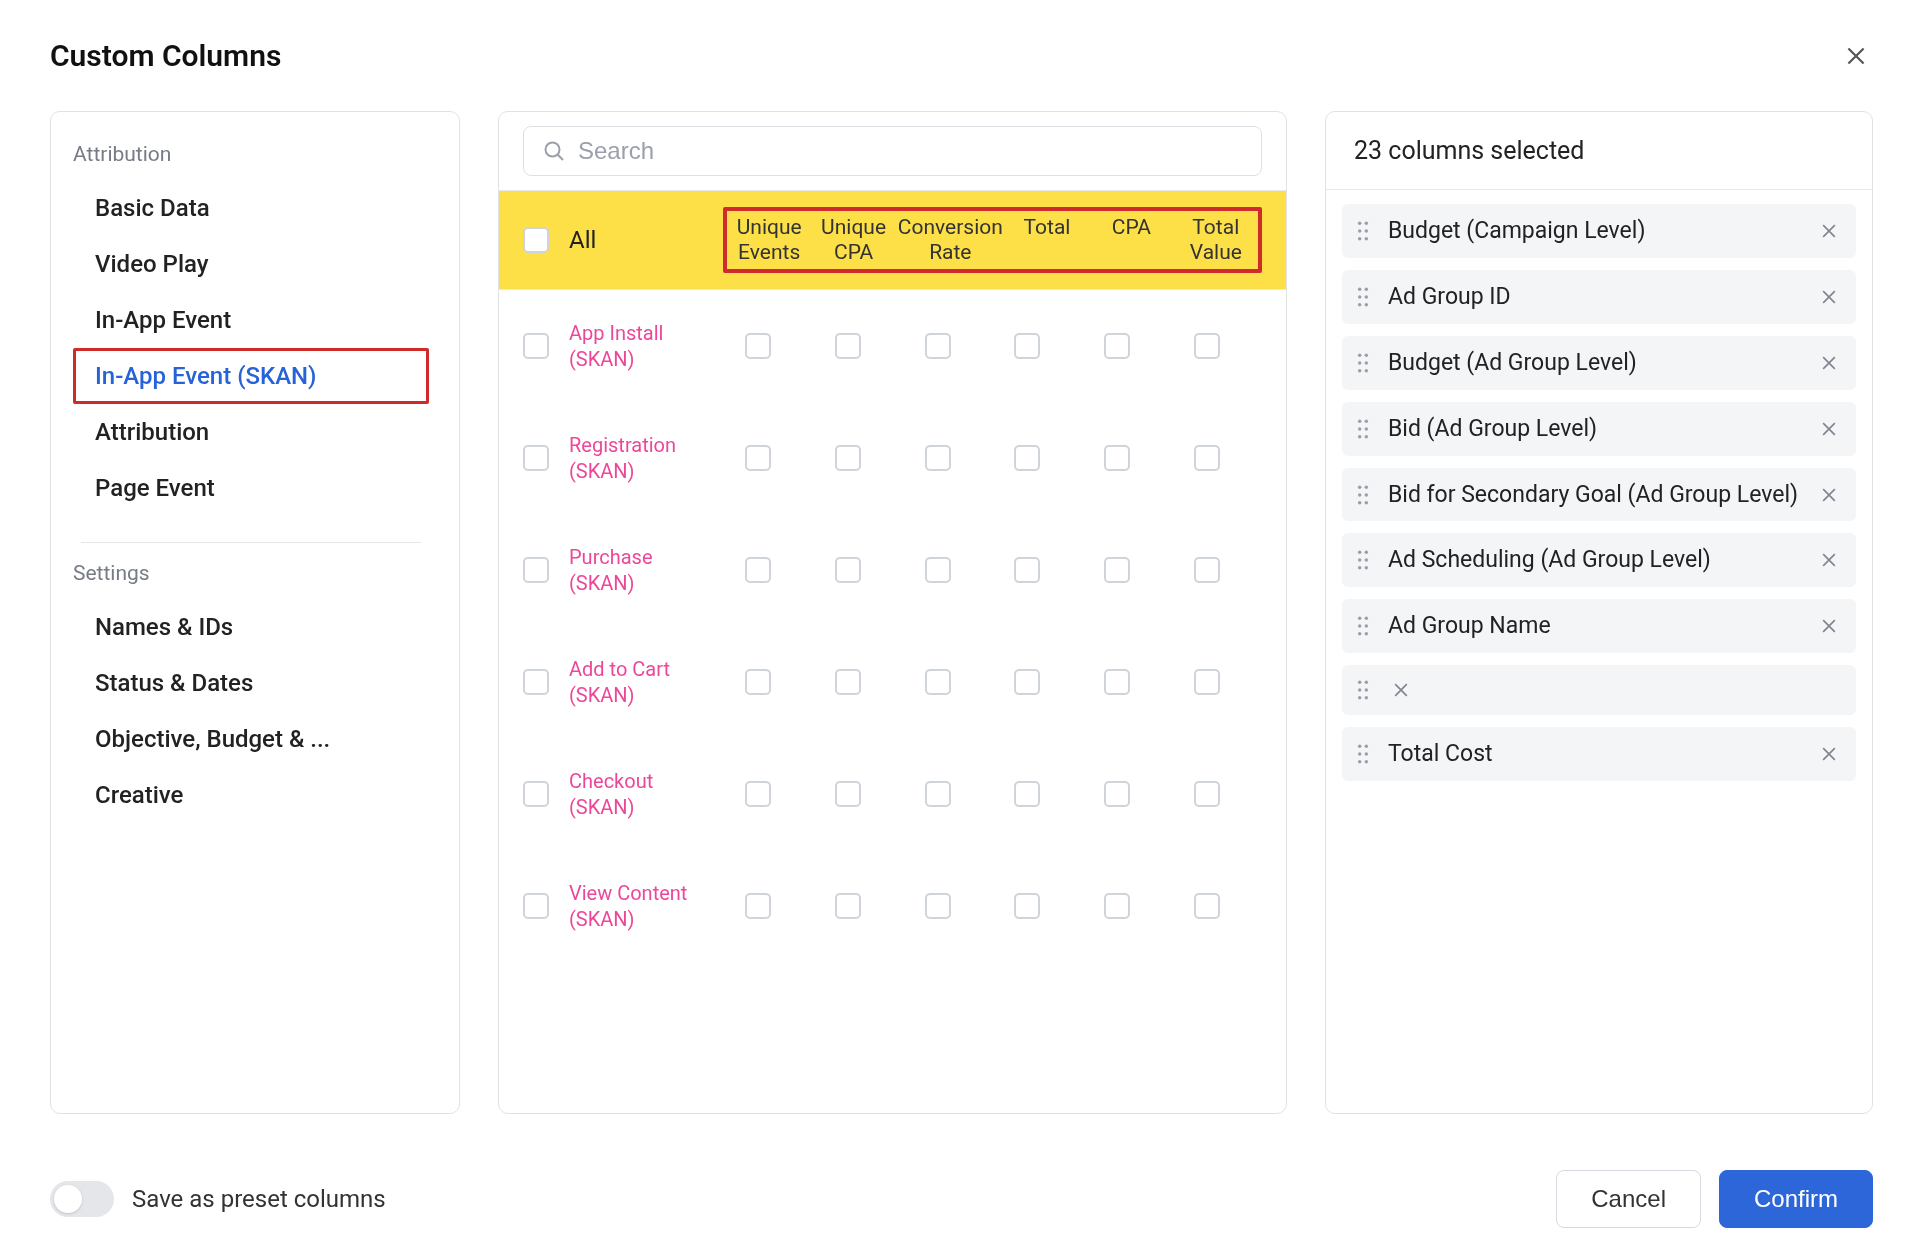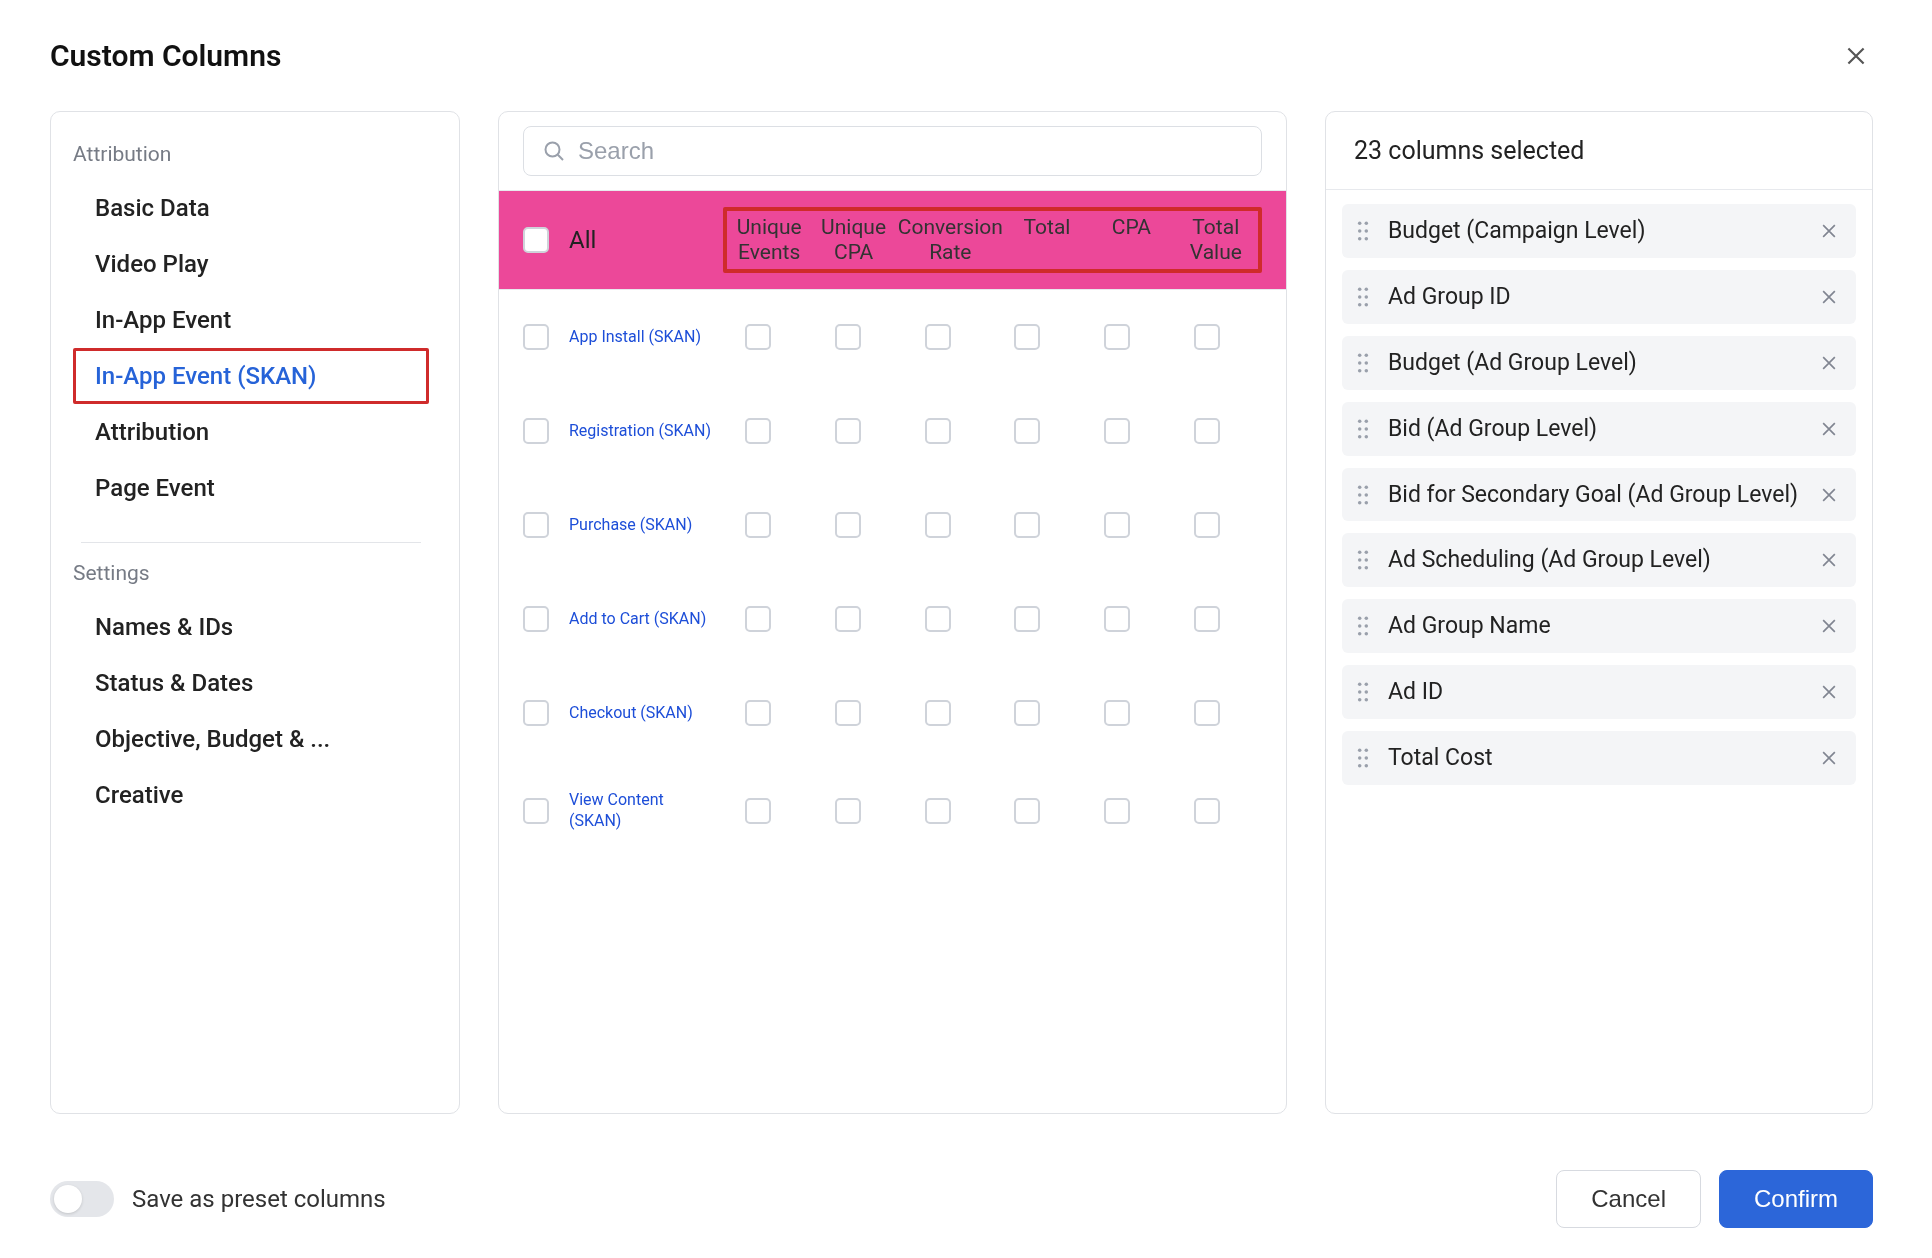--- a/index.html
+++ b/index.html
@@ -147,21 +147,21 @@
     flex: 1;
     font-size: 24px;
     color: #333;
   }
   .search-box input::placeholder {
     color: #9aa0ab;
   }
   .metric-header {
     display: flex;
     align-items: center;
-    background: #ec4899;
+    background: #fde047;
     border-top: 1px solid #e7e9ed;
     border-bottom: 1px solid #e7e9ed;
     padding: 16px 24px 16px 24px;
     font-size: 21px;
     color: #333;
   }
   .metric-header .row-checkbox {
     margin-right: 20px;
   }
   .row-label-col {
@@ -211,22 +211,22 @@
     border-radius: 5px;
     background: #fff;
     cursor: pointer;
     flex-shrink: 0;
   }
   .event-row .row-checkbox {
     margin-right: 20px;
   }
   .event-name {
     width: 150px;
-    font-size: 16px;
-    color: #1d4ed8;
+    font-size: 20px;
+    color: #ec4899;
     line-height: 1.3;
     flex-shrink: 0;
   }
   .event-cols {
     display: flex;
     flex: 1;
     margin-left: 4px;
     padding: 4px 0;
   }
   .ecol {
@@ -691,21 +691,20 @@
             <div class="drag-handle">
               <svg viewBox="0 0 12 20">
                 <circle cx="3" cy="3" r="1.6" fill="#9aa0ab"></circle>
                 <circle cx="9" cy="3" r="1.6" fill="#9aa0ab"></circle>
                 <circle cx="3" cy="10" r="1.6" fill="#9aa0ab"></circle>
                 <circle cx="9" cy="10" r="1.6" fill="#9aa0ab"></circle>
                 <circle cx="3" cy="17" r="1.6" fill="#9aa0ab"></circle>
                 <circle cx="9" cy="17" r="1.6" fill="#9aa0ab"></circle>
               </svg>
             </div>
-            <div class="sel-label">Ad ID</div>
             <div class="remove-btn">
               <svg viewBox="0 0 24 24">
                 <path d="M5 5 L19 19 M19 5 L5 19"></path>
               </svg>
             </div>
           </div>
           <div class="sel-item">
             <div class="drag-handle">
               <svg viewBox="0 0 12 20">
                 <circle cx="3" cy="3" r="1.6" fill="#9aa0ab"></circle>

